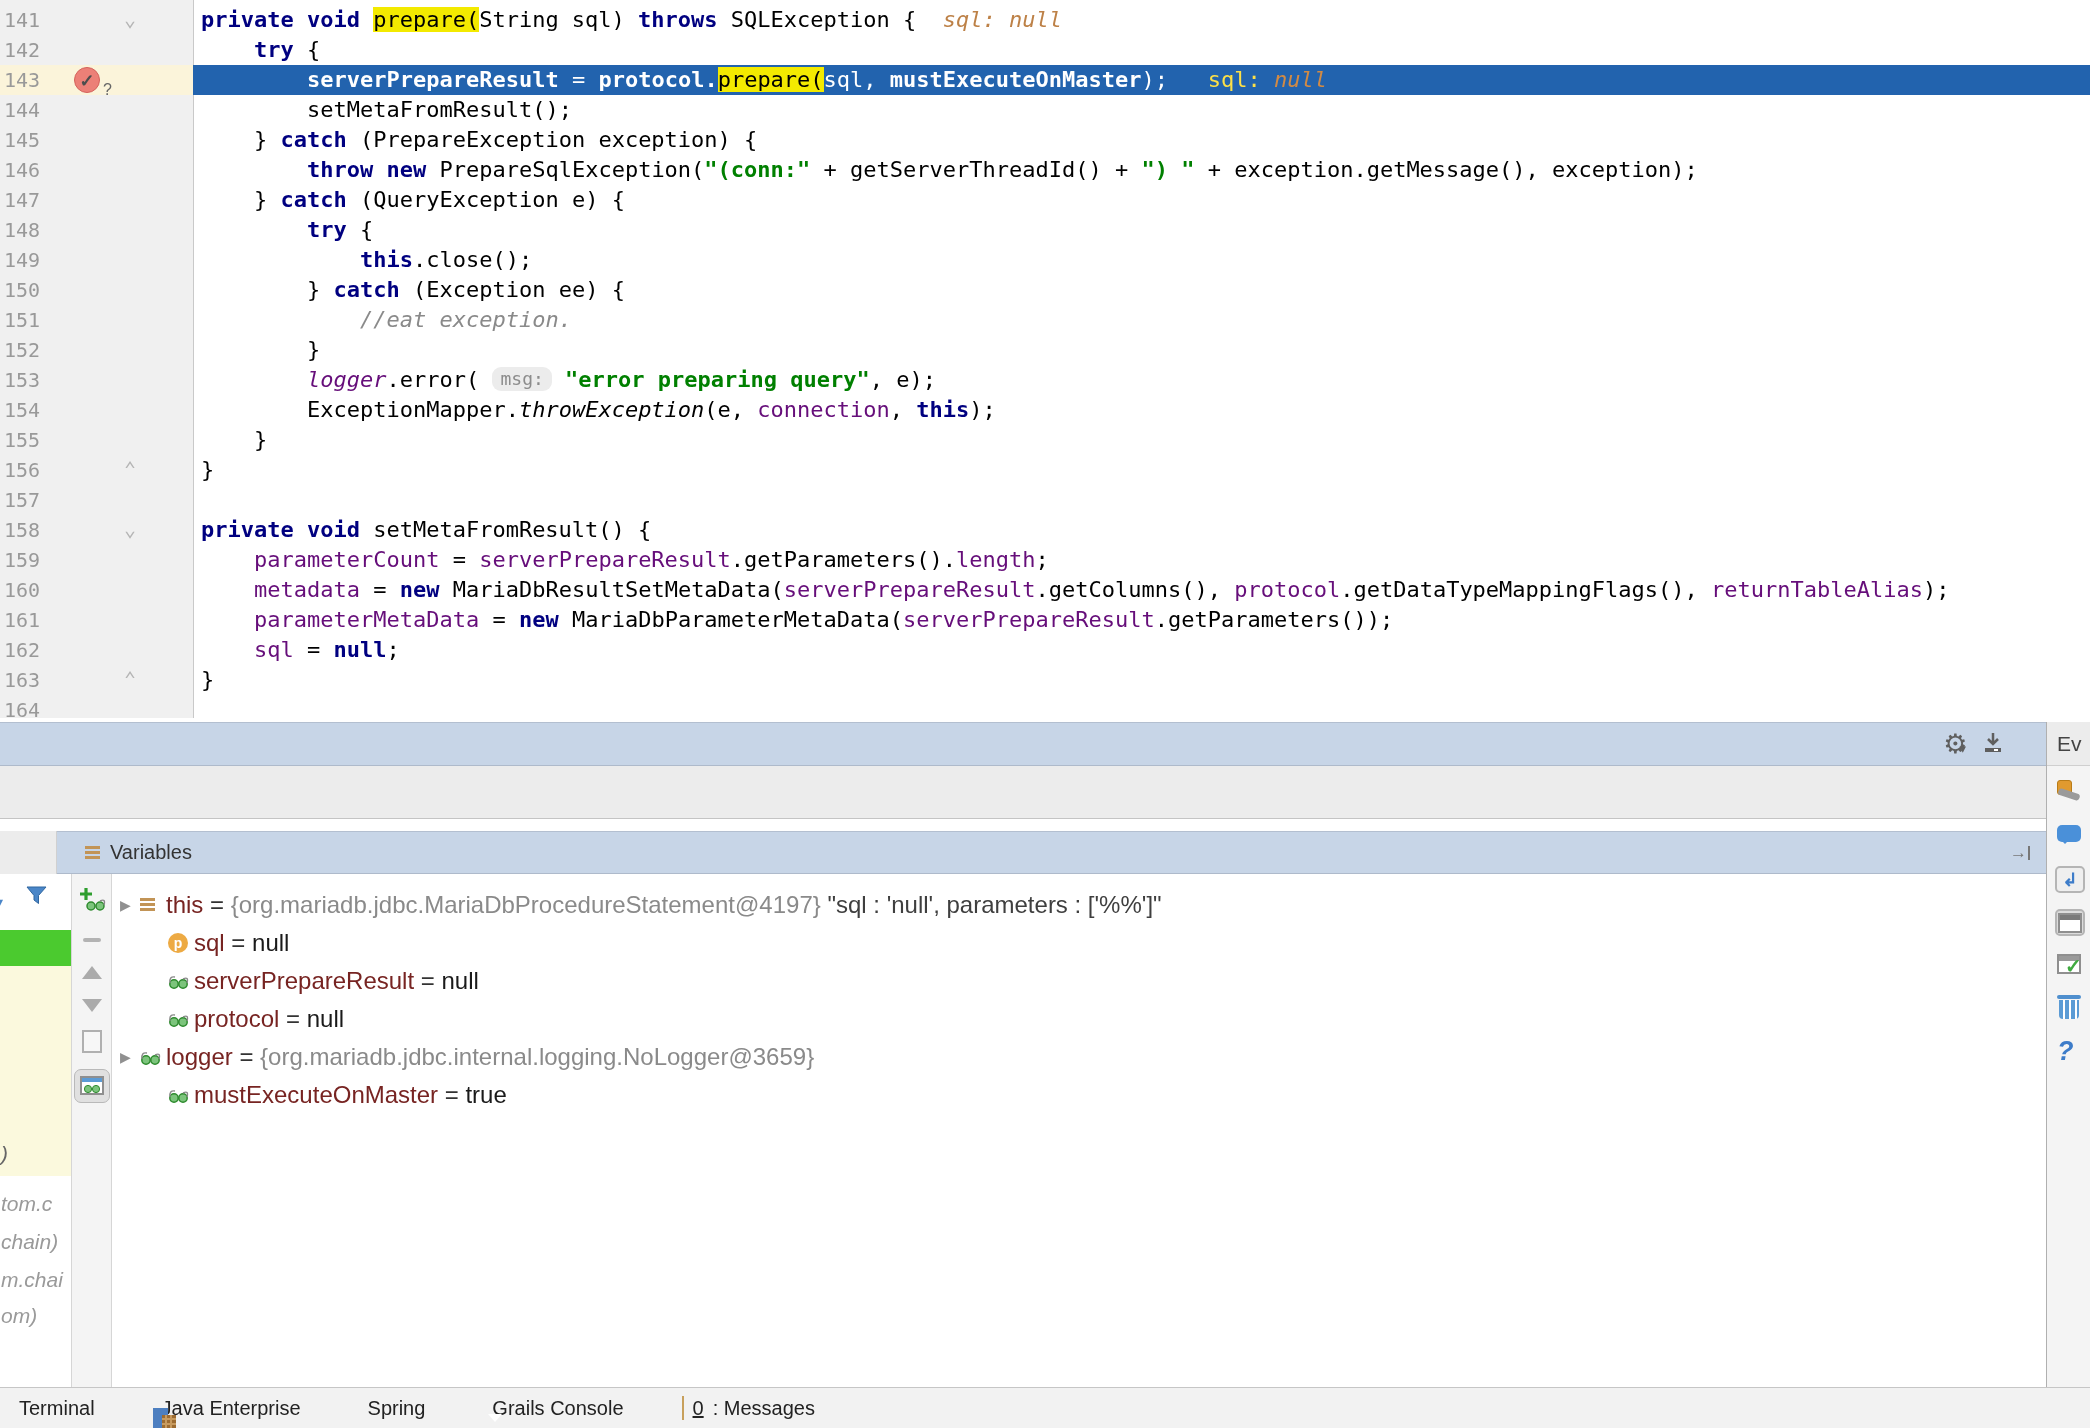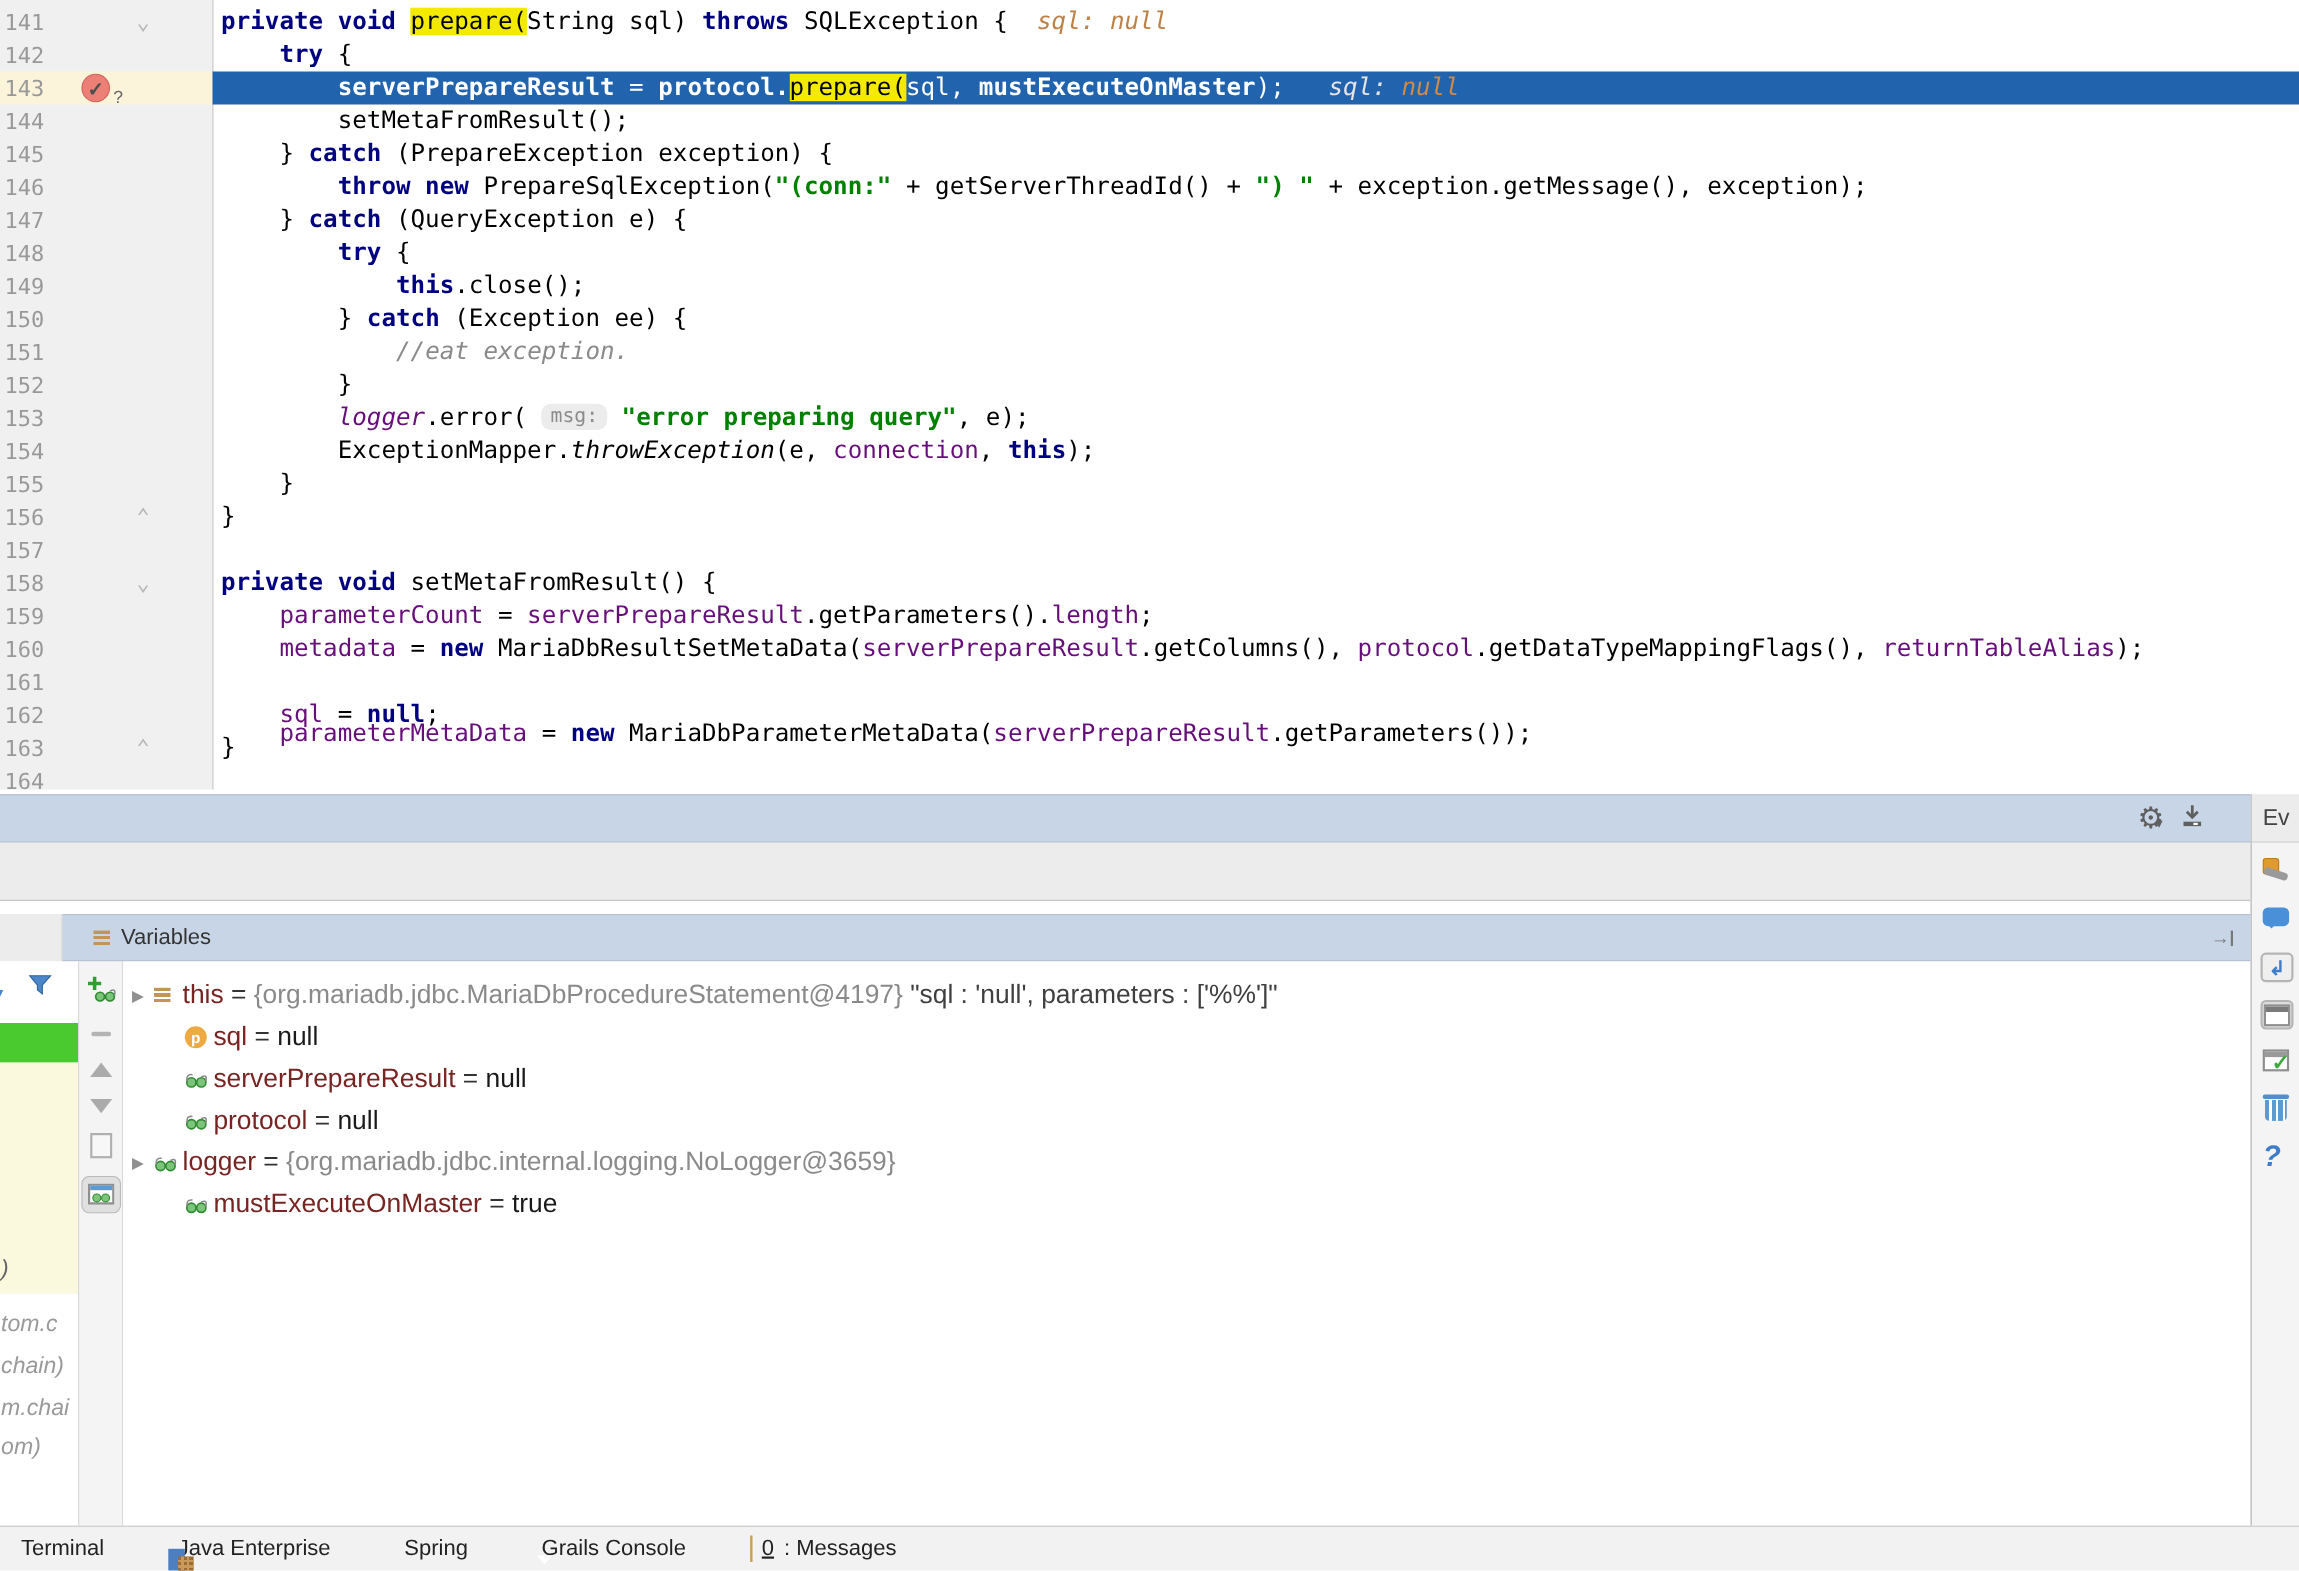--- a/index.html
+++ b/index.html
@@ -27,21 +27,21 @@
   .sg-p{}
   .sg-f{color:#660e7a;font-weight:normal;}
   .sg-fi{color:#660e7a;font-style:italic;}
   .sg-s{color:#008000;font-weight:bold;}
   .sg-c{color:#8a8a8a;font-style:italic;}
   .sg-h{color:#bd8147;font-style:italic;}
   .sg-mi{font-style:italic;}
   .sg-yh{background:#f3ea00;color:#000;}
   .sg-w{color:#fff;}
   .sg-wb{color:#fff;font-weight:bold;}
-  .sg-hg{color:#e5e5e5;font-style:italic;}
+  .sg-hg{color:#fde047;}
   .sg-ho{color:#d18a45;font-style:italic;}
   .sg-chip{display:inline-block;background:#ececec;border-radius:9px;color:#8c8c8c;font-size:18px;
            padding:0 8px;height:24px;line-height:24px;vertical-align:2px;}
 
   
   #debug-header{position:absolute;left:0;top:722px;width:2046px;height:44px;background:#c7d5e7;
                 border-top:1px solid #b3bfd0;border-bottom:1px solid #aebacb;box-sizing:border-box;
                 display:flex;justify-content:flex-end;align-items:center;gap:16px;padding-right:42px;}
   .gear{font-size:27px;color:#5f5f5f;line-height:27px;}
   .gear-caret{font-size:13px;color:#5f5f5f;margin-left:-8px;}
@@ -160,21 +160,21 @@
       <div class="code-row"><div class="gutter-cell"><span class="lnum">151</span></div><div class="line-body" style="padding-left: 167px;"><span class="sg-c">//eat exception.</span></div></div>
       <div class="code-row"><div class="gutter-cell"><span class="lnum">152</span></div><div class="line-body" style="padding-left: 114px;"><span class="sg-p">}</span></div></div>
       <div class="code-row"><div class="gutter-cell"><span class="lnum">153</span></div><div class="line-body" style="padding-left: 114px;"><span class="sg-fi">logger</span><span class="sg-p">.error( </span><span class="sg-chip">msg:</span><span class="sg-p"> </span><span class="sg-s">"error preparing query"</span><span class="sg-p">, e);</span></div></div>
       <div class="code-row"><div class="gutter-cell"><span class="lnum">154</span></div><div class="line-body" style="padding-left: 114px;"><span class="sg-p">ExceptionMapper.</span><span class="sg-mi">throwException</span><span class="sg-p">(e, </span><span class="sg-f">connection</span><span class="sg-p">, </span><span class="sg-k">this</span><span class="sg-p">);</span></div></div>
       <div class="code-row"><div class="gutter-cell"><span class="lnum">155</span></div><div class="line-body" style="padding-left: 61px;"><span class="sg-p">}</span></div></div>
       <div class="code-row"><div class="gutter-cell"><span class="lnum">156</span><span class="fold">⌃</span></div><div class="line-body" style="padding-left: 8px;"><span class="sg-p">}</span></div></div>
       <div class="code-row"><div class="gutter-cell"><span class="lnum">157</span></div><div class="line-body" style="padding-left: 8px;"></div></div>
       <div class="code-row"><div class="gutter-cell"><span class="lnum">158</span><span class="fold">⌄</span></div><div class="line-body" style="padding-left: 8px;"><span class="sg-k">private void </span><span class="sg-p">setMetaFromResult() {</span></div></div>
       <div class="code-row"><div class="gutter-cell"><span class="lnum">159</span></div><div class="line-body" style="padding-left: 61px;"><span class="sg-f">parameterCount</span><span class="sg-p"> = </span><span class="sg-f">serverPrepareResult</span><span class="sg-p">.getParameters().</span><span class="sg-f">length</span><span class="sg-p">;</span></div></div>
       <div class="code-row"><div class="gutter-cell"><span class="lnum">160</span></div><div class="line-body" style="padding-left: 61px;"><span class="sg-f">metadata</span><span class="sg-p"> = </span><span class="sg-k">new</span><span class="sg-p"> MariaDbResultSetMetaData(</span><span class="sg-f">serverPrepareResult</span><span class="sg-p">.getColumns(), </span><span class="sg-f">protocol</span><span class="sg-p">.getDataTypeMappingFlags(), </span><span class="sg-f">returnTableAlias</span><span class="sg-p">);</span></div></div>
-      <div class="code-row"><div class="gutter-cell"><span class="lnum">161</span></div><div class="line-body" style="padding-left: 61px; margin-top: 48px;"><span class="sg-f">parameterMetaData</span><span class="sg-p"> = </span><span class="sg-k">new</span><span class="sg-p"> MariaDbParameterMetaData(</span><span class="sg-f">serverPrepareResult</span><span class="sg-p">.getParameters());</span></div></div>
+      <div class="code-row"><div class="gutter-cell"><span class="lnum">161</span></div><div class="line-body" style="padding-left: 61px;"><span class="sg-f">parameterMetaData</span><span class="sg-p"> = </span><span class="sg-k">new</span><span class="sg-p"> MariaDbParameterMetaData(</span><span class="sg-f">serverPrepareResult</span><span class="sg-p">.getParameters());</span></div></div>
       <div class="code-row"><div class="gutter-cell"><span class="lnum">162</span></div><div class="line-body" style="padding-left: 61px;"><span class="sg-f">sql</span><span class="sg-p"> = </span><span class="sg-k">null</span><span class="sg-p">;</span></div></div>
       <div class="code-row"><div class="gutter-cell"><span class="lnum">163</span><span class="fold">⌃</span></div><div class="line-body" style="padding-left: 8px;"><span class="sg-p">}</span></div></div>
       <div class="code-row"><div class="gutter-cell"><span class="lnum">164</span></div><div class="line-body" style="padding-left: 8px;"></div></div>
     </div>
 </div>
 
 <div id="debug-header">
   <span><span class="gear">⚙</span><span class="gear-caret">▾</span></span>
   <span>
     <svg width="22" height="23">

